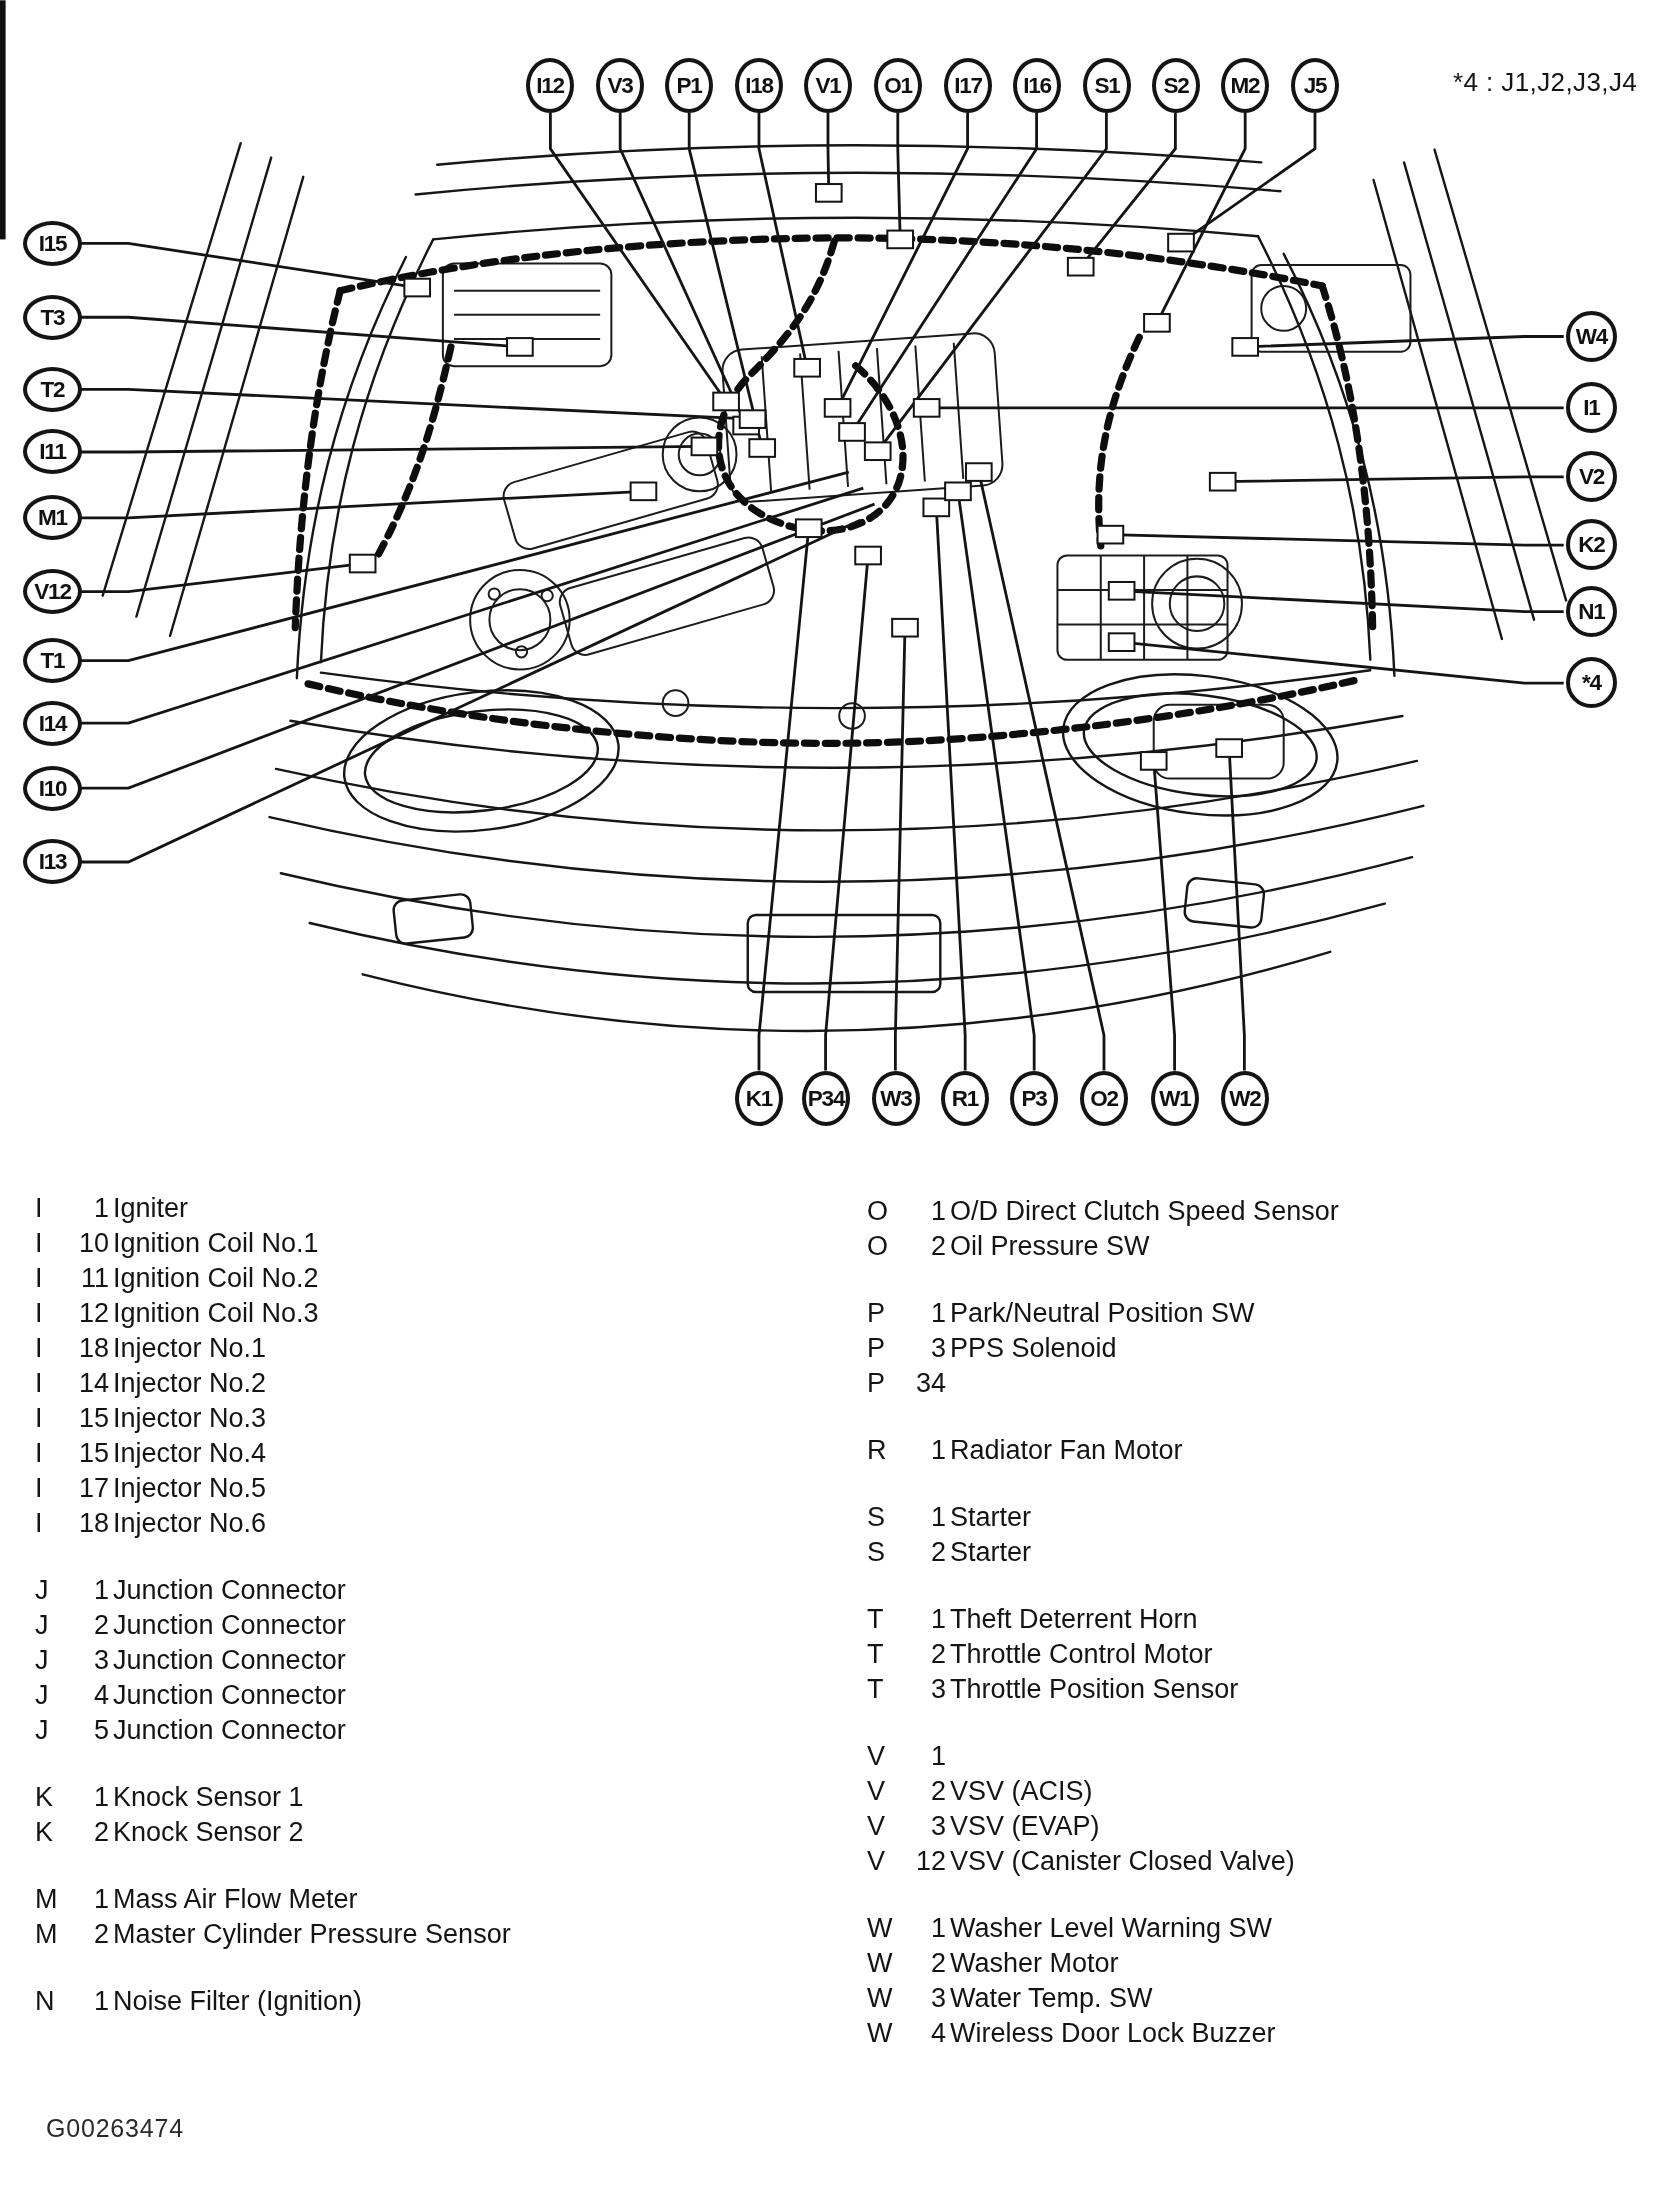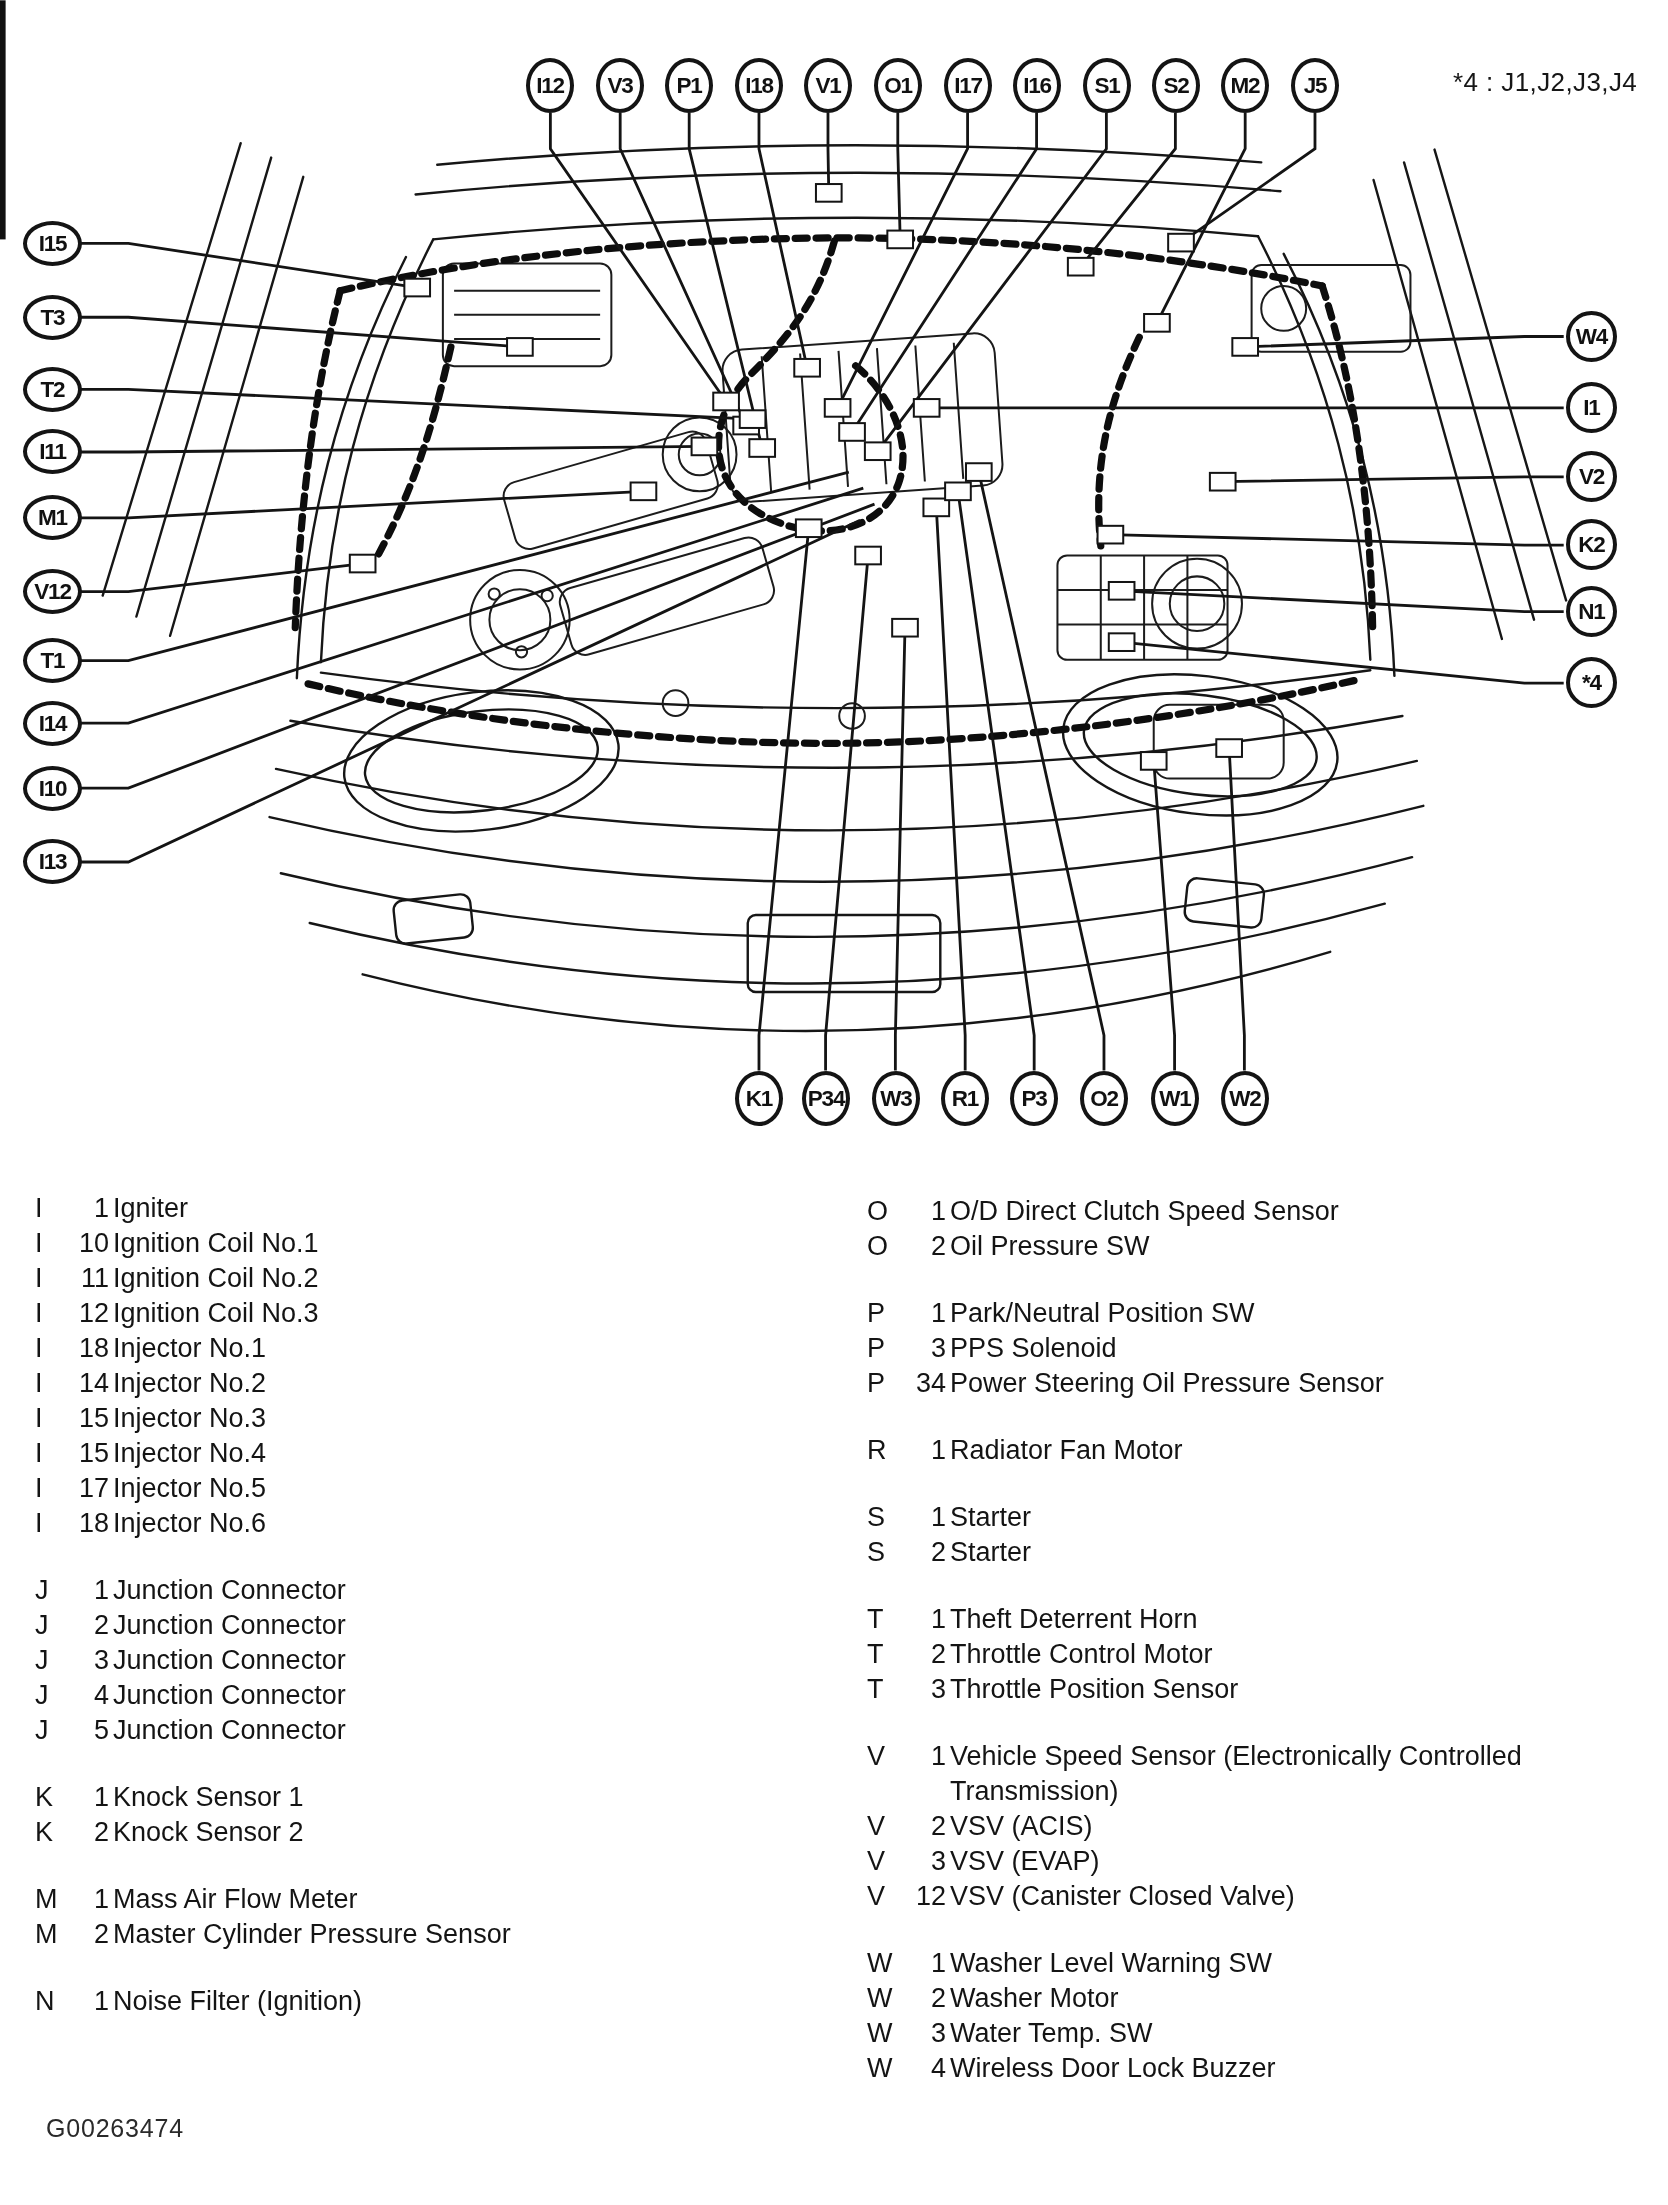--- a/index.html
+++ b/index.html
@@ -348,21 +348,20 @@
         <span class="lg-desc">Park/Neutral Position SW</span>
       </div>
     <div class="legend-row">
         <span class="lg-code">P</span>
         <span class="lg-num">3</span>
         <span class="lg-desc">PPS Solenoid</span>
       </div>
     <div class="legend-row">
         <span class="lg-code">P</span>
         <span class="lg-num">34</span>
-        <span class="lg-desc">Power Steering Oil Pressure Sensor</span>
       </div>
     <div class="legend-row gap">
         <span class="lg-code">R</span>
         <span class="lg-num">1</span>
         <span class="lg-desc">Radiator Fan Motor</span>
       </div>
     <div class="legend-row gap">
         <span class="lg-code">S</span>
         <span class="lg-num">1</span>
         <span class="lg-desc">Starter</span>
@@ -383,21 +382,20 @@
         <span class="lg-desc">Throttle Control Motor</span>
       </div>
     <div class="legend-row">
         <span class="lg-code">T</span>
         <span class="lg-num">3</span>
         <span class="lg-desc">Throttle Position Sensor</span>
       </div>
     <div class="legend-row gap">
         <span class="lg-code">V</span>
         <span class="lg-num">1</span>
-        <span class="lg-desc">Vehicle Speed Sensor (Electronically Controlled Transmission)</span>
       </div>
     <div class="legend-row">
         <span class="lg-code">V</span>
         <span class="lg-num">2</span>
         <span class="lg-desc">VSV (ACIS)</span>
       </div>
     <div class="legend-row">
         <span class="lg-code">V</span>
         <span class="lg-num">3</span>
         <span class="lg-desc">VSV (EVAP)</span>

